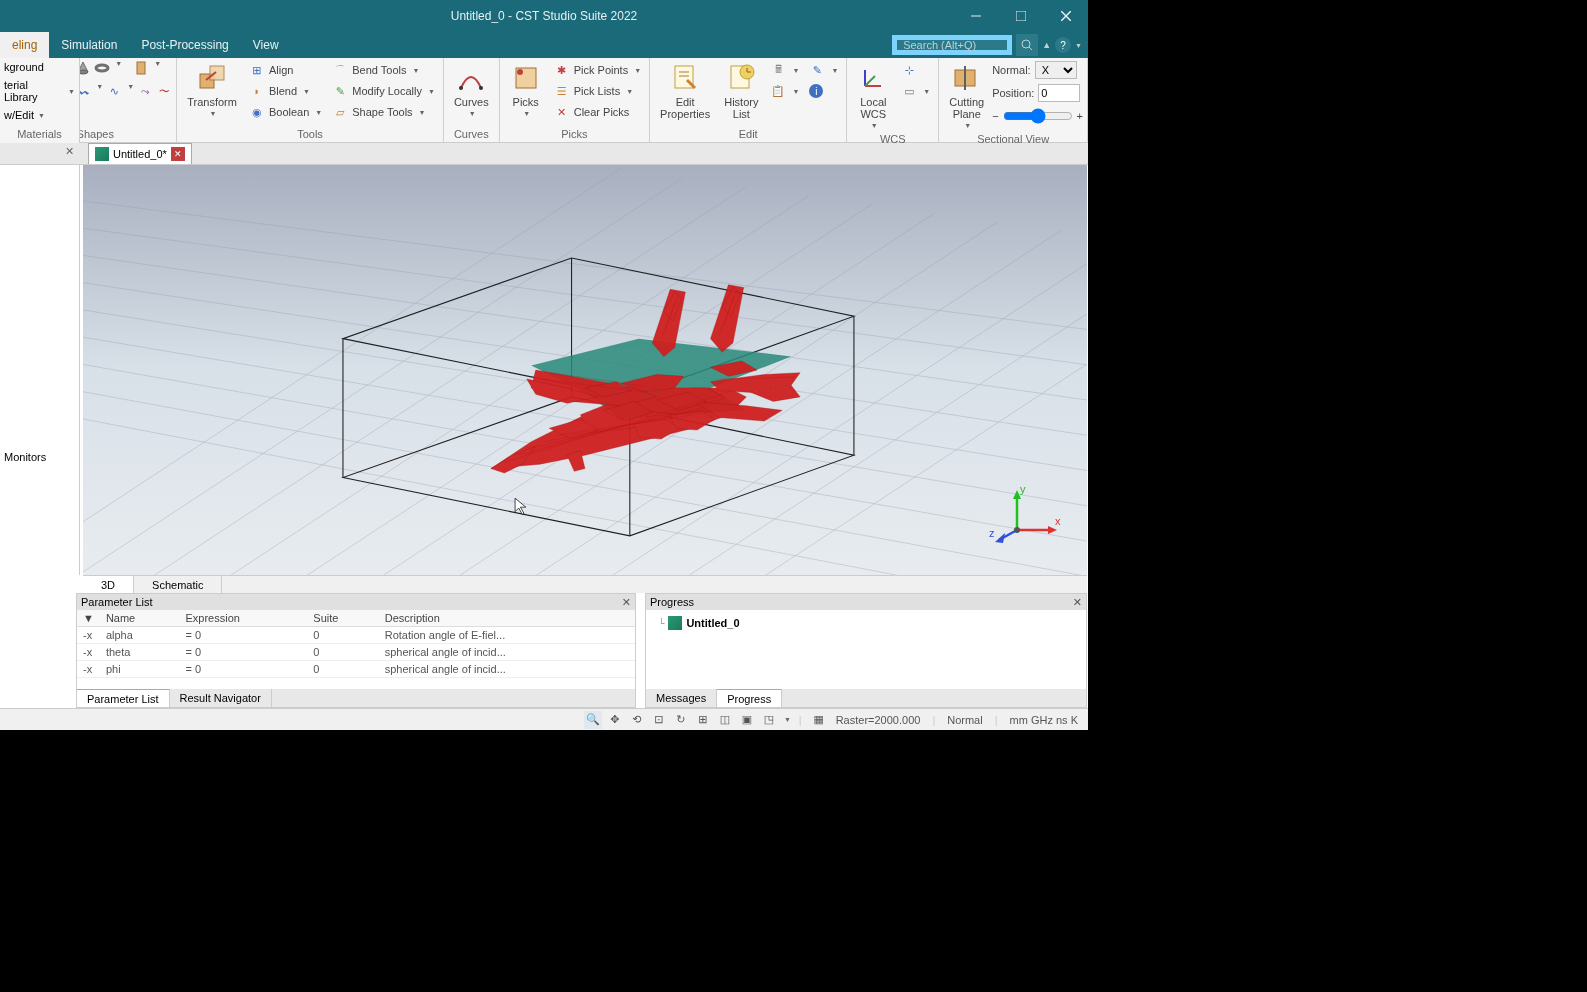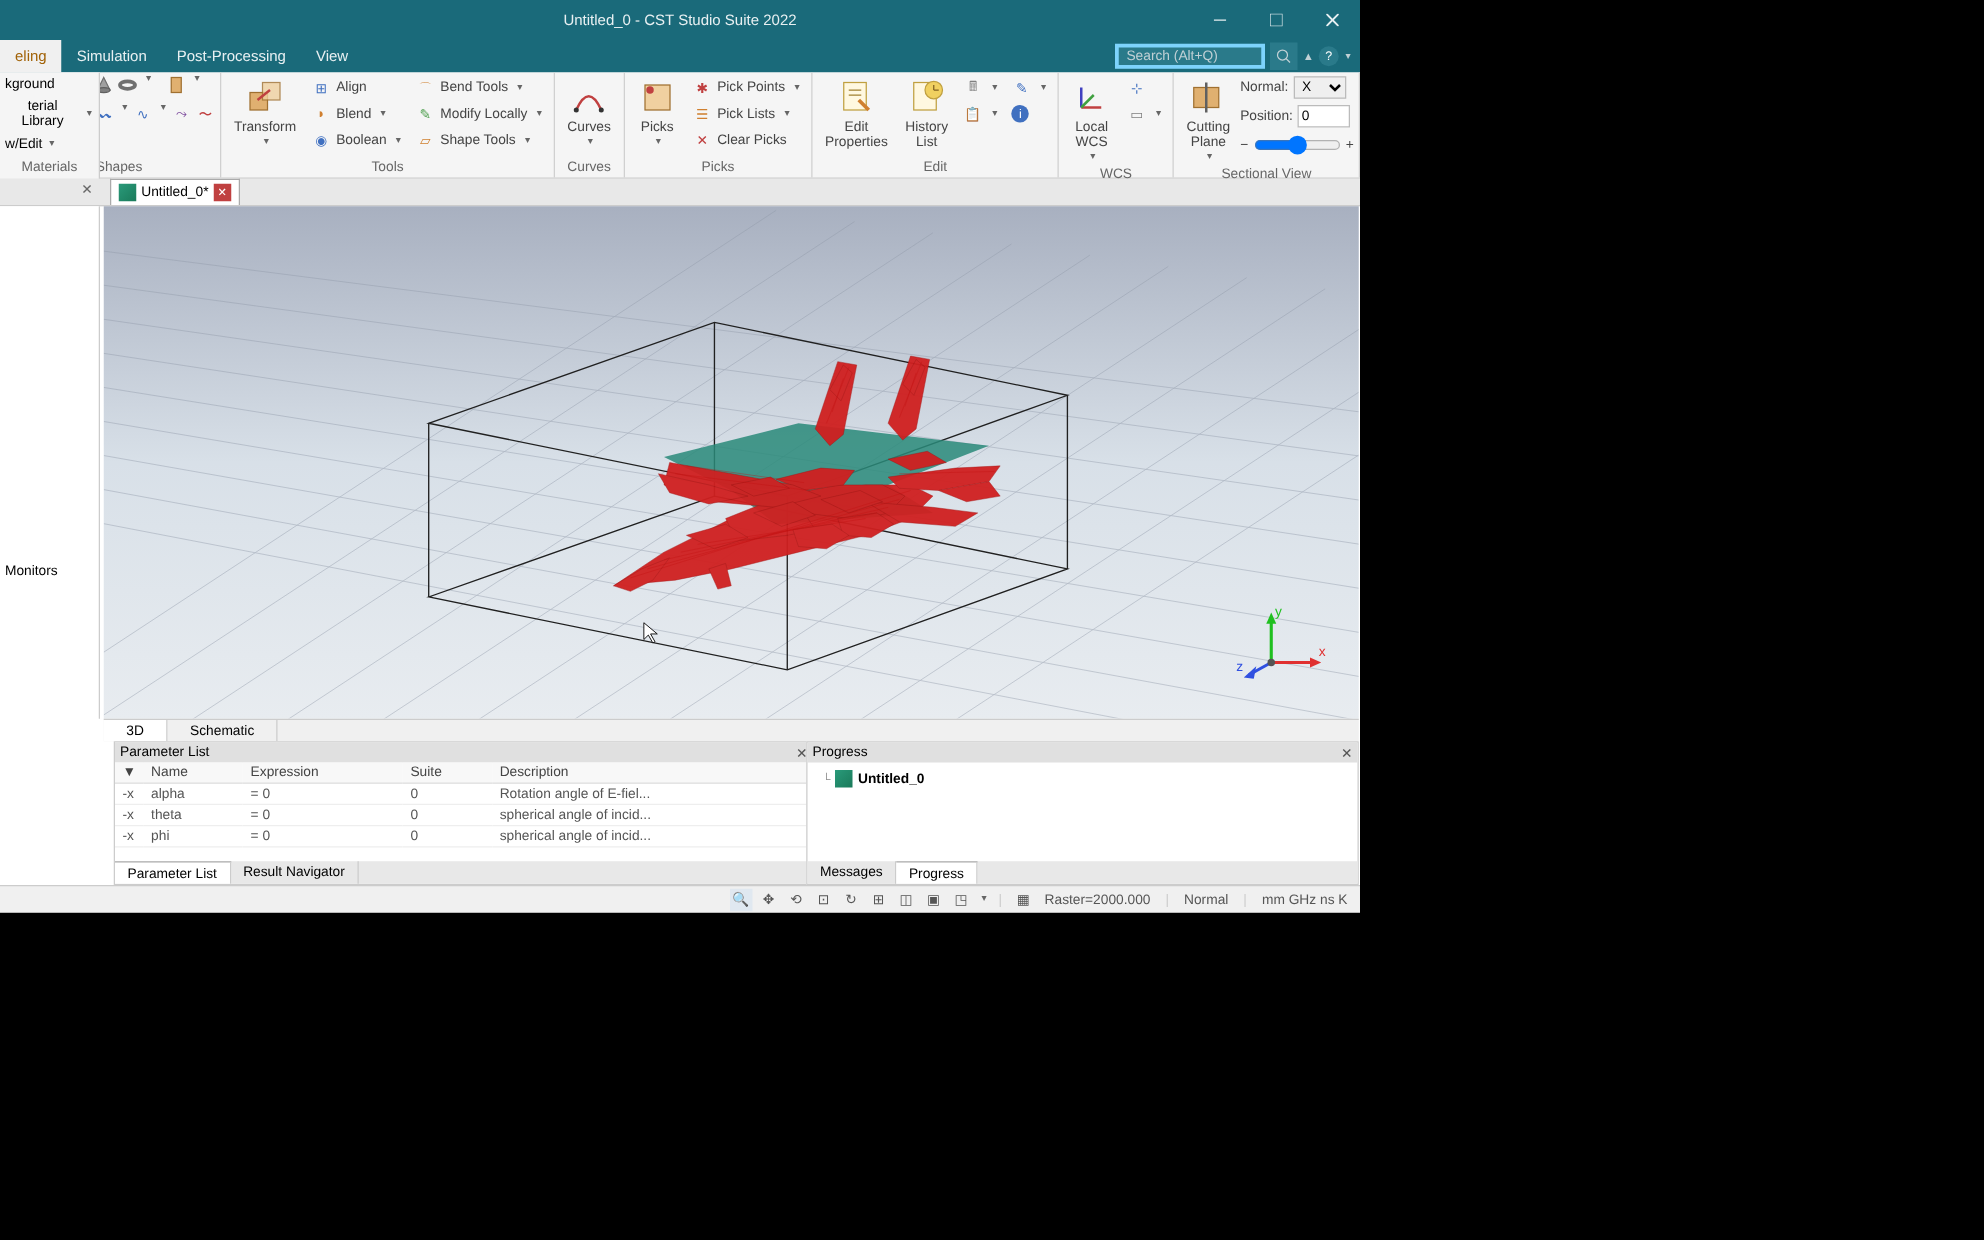--- a/index.html
+++ b/index.html
@@ -10,39 +10,39 @@
   .titlebar { height: 32px; background: #1a6a7a; color: #e8f0f2; display: flex; align-items: center; font-size: 12px; }
   .titlebar-title { position: absolute; left: 50%; transform: translateX(-50%); }
   .titlebar-controls { margin-left: auto; display: flex; }
   .titlebar-btn { width: 45px; height: 32px; display: flex; align-items: center; justify-content: center; cursor: pointer; }
   
   
   .menubar { height: 26px; background: #1a6a7a; display: flex; align-items: stretch; }
   .menu-tab { padding: 0 12px; color: #e8f0f2; font-size: 12px; display: flex; align-items: center; cursor: pointer; }
   .menu-tab.active { background: #f0f0f0; color: #a16207; }
   .menubar-right { margin-left: auto; display: flex; align-items: center; gap: 4px; padding-right: 6px; }
-  .search-box { background: #2a7a8a; border: 3px solid #7dd3fc; color: #c0d0d5; font-size: 11px; padding: 2px 6px; width: 120px; height: 20px; display: flex; align-items: center; }
+  .search-box { background: #2a7a8a; border: 5px solid #7dd3fc; color: #c0d0d5; font-size: 11px; padding: 2px 6px; width: 120px; height: 20px; display: flex; align-items: center; }
   .search-icon-btn { width: 22px; height: 22px; background: #2a7a8a; display: flex; align-items: center; justify-content: center; }
   .help-icon { width: 16px; height: 16px; background: #2a7a8a; border-radius: 50%; color: #fff; font-size: 10px; display: flex; align-items: center; justify-content: center; }
   
   
   .ribbon { height: 85px; background: #f5f5f5; border-bottom: 1px solid #ccc; display: flex; font-size: 11px; color: #444; }
   .ribbon-group { border-right: 1px solid #d0d0d0; display: flex; flex-direction: column; padding: 2px 4px 0; }
   .ribbon-group-body { flex: 1; display: flex; align-items: flex-start; gap: 2px; }
   .ribbon-group-label { text-align: center; font-size: 11px; color: #666; padding: 2px 0; }
   .ribbon-col { display: flex; flex-direction: column; gap: 1px; }
   .ribbon-item { display: flex; align-items: center; gap: 4px; padding: 1px 4px; cursor: pointer; white-space: nowrap; height: 20px; }
   .ribbon-big { display: flex; flex-direction: column; align-items: center; padding: 2px 6px; cursor: pointer; gap: 2px; }
   .ribbon-icon { width: 16px; height: 16px; display: inline-flex; align-items: center; justify-content: center; }
   .ribbon-icon-big { width: 32px; height: 32px; display: flex; align-items: center; justify-content: center; }
   .dropdown-arrow { font-size: 7px; color: #666; margin-left: 2px; }
   
   
   .left-sidebar { position: absolute; left: 0; top: 58px; width: 80px; background: #f5f5f5; border-right: 1px solid #ccc; height: 85px; font-size: 11px; }
-  .left-sidebar-item { padding: 3px 4px; cursor: pointer; display: flex; align-items: center; gap: 2px; text-align: center; }
+  .left-sidebar-item { padding: 3px 4px; cursor: pointer; display: flex; align-items: center; gap: 2px; }
   
   
   .doctabs { height: 22px; background: #e8e8e8; border-bottom: 1px solid #ccc; display: flex; align-items: stretch; padding-left: 88px; }
   .doctab { background: #fff; border: 1px solid #aaa; border-bottom: none; padding: 0 6px; display: flex; align-items: center; gap: 4px; font-size: 11px; }
   .doctab-close { width: 14px; height: 14px; background: #c04040; color: #fff; font-size: 9px; display: flex; align-items: center; justify-content: center; cursor: pointer; }
   .doctab-icon { width: 14px; height: 14px; background: linear-gradient(135deg,#2a9a7a,#1a7a5a); }
   
   
   .tree-close { position: absolute; left: 65px; top: 145px; font-size: 11px; color: #666; cursor: pointer; }
   
@@ -53,21 +53,21 @@
   
   .viewport { position: absolute; left: 83px; top: 165px; right: 1px; height: 410px; background: linear-gradient(to bottom, #a8b0c0 0%, #d8e0e8 50%, #e8ecf0 100%); overflow: hidden; }
   .viewport svg { width: 100%; height: 100%; }
   
   
   .viewtabs { position: absolute; left: 83px; top: 575px; right: 1px; height: 18px; background: #f0f0f0; border-top: 1px solid #ccc; display: flex; font-size: 11px; font-family: "Courier New", monospace; }
   .viewtab { padding: 0 18px; border-right: 1px solid #ccc; cursor: pointer; display: flex; align-items: center; }
   .viewtab.active { background: #fff; }
   
   
-  .param-panel { position: absolute; left: 91px; top: 593px; width: 560px; height: 115px; background: #fff; border: 1px solid #ccc; }
+  .param-panel { position: absolute; left: 76px; top: 593px; width: 560px; height: 115px; background: #fff; border: 1px solid #ccc; }
   .panel-header { height: 16px; background: #e0e0e0; font-size: 11px; padding: 0 4px; display: flex; align-items: center; font-family: "Courier New", monospace; }
   .panel-close { margin-left: auto; cursor: pointer; font-size: 11px; color: #555; }
   .param-table { width: 100%; font-size: 11px; border-collapse: collapse; }
   .param-table th { text-align: left; padding: 2px 6px; background: #f8f8f8; border-bottom: 1px solid #ddd; font-weight: normal; color: #444; }
   .param-table td { padding: 2px 6px; border-bottom: 1px solid #eee; color: #555; }
   .panel-tabs { position: absolute; bottom: 0; left: 0; right: 0; height: 18px; background: #e8e8e8; display: flex; font-size: 11px; font-family: "Courier New", monospace; }
   .panel-tab { padding: 0 10px; border-right: 1px solid #ccc; cursor: pointer; display: flex; align-items: center; }
   .panel-tab.active { background: #fff; border-top: 1px solid #aaa; }
   
   

